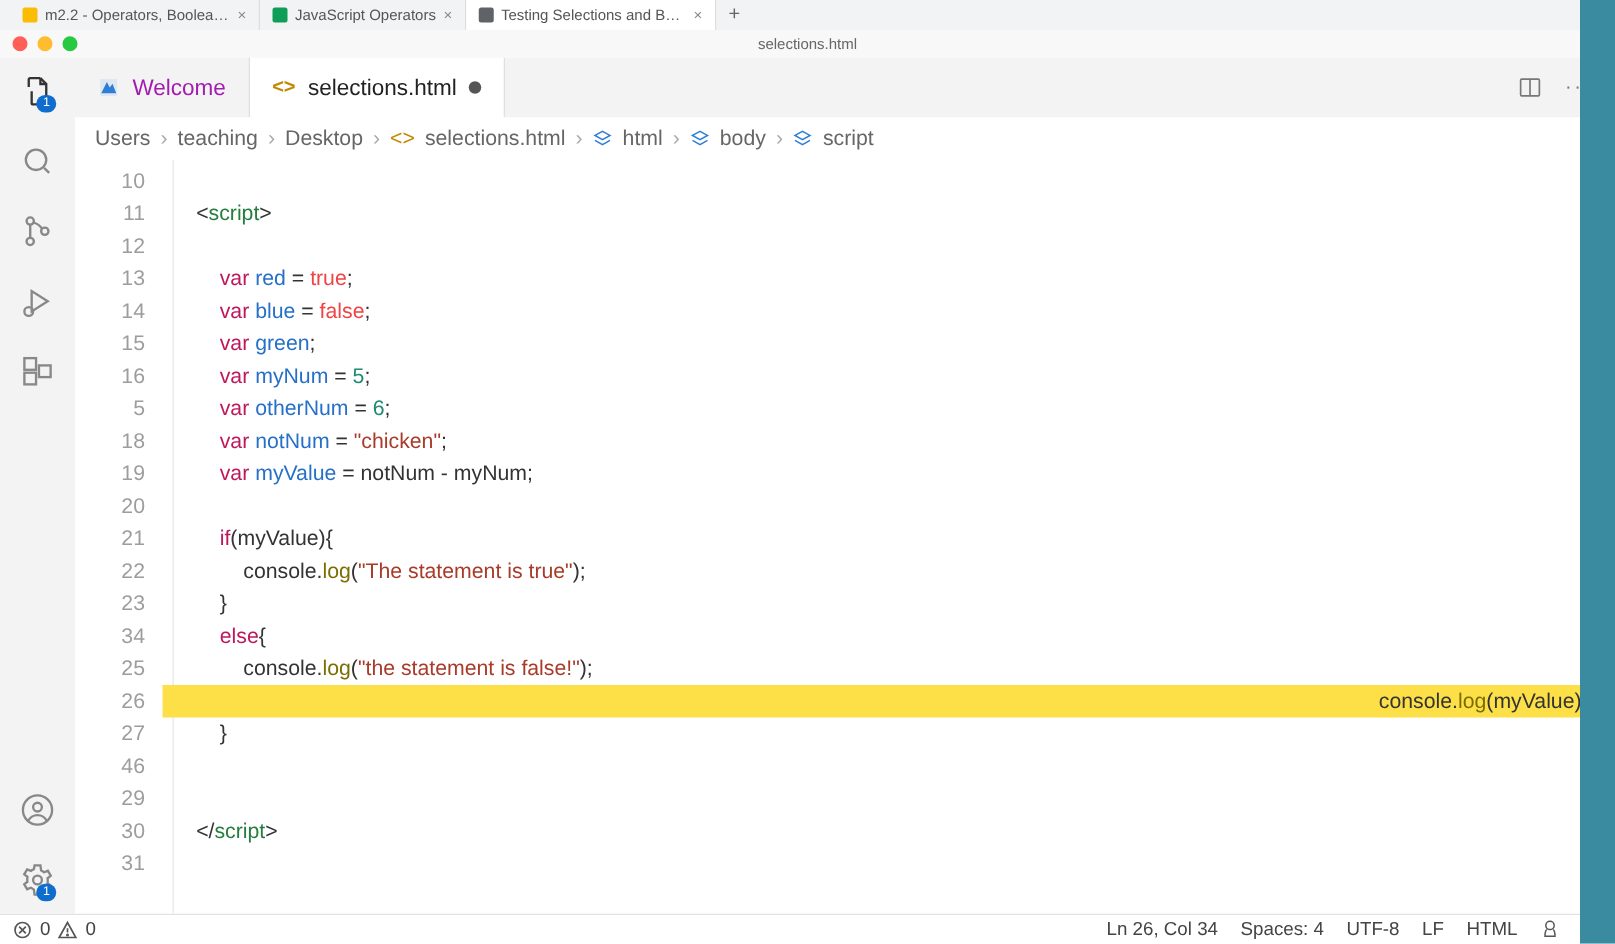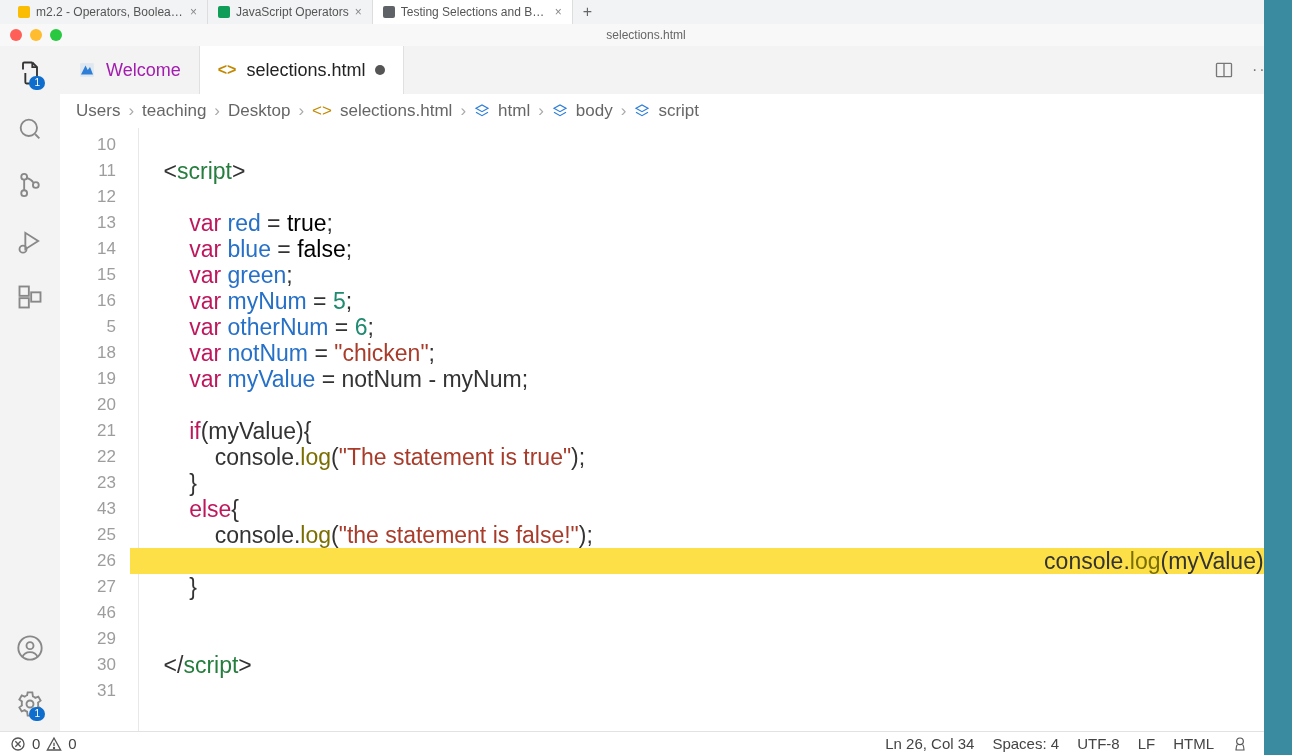--- a/index.html
+++ b/index.html
@@ -37,36 +37,36 @@
   .etab .fi { width:18px; height:18px;}
   .etab .dirty { width:10px; height:10px; border-radius:50%; background:#555;}
   .editor-actions { margin-left:auto; display:flex; align-items:center; gap:18px; padding-right:18px; color:#888;}
 
   .breadcrumb { height:34px; display:flex; align-items:center; gap:8px; padding:0 16px; font-size:17px; color:#666; background:#fff;}
   .breadcrumb .sep{ color:#aaa; }
   .bc-ico { width:16px; height:16px; display:inline-block;}
 
   .editor-body { flex:1; display:flex; background:#fff; position:relative; overflow:hidden;}
   .gutter { width:70px; text-align:right; padding:4px 14px 4px 0; font-size:17px; color:#9d9d9d; font-family: Menlo, Consolas, monospace; line-height:26px; user-select:none;}
-  .code  { flex:1; padding:4px 0; font-size:23px; font-family: Menlo, Consolas, monospace; line-height:26px; white-space:pre; color:#333; position:relative;}
+  .code  { flex:1; padding:4px 0; font-size:17px; font-family: Menlo, Consolas, monospace; line-height:26px; white-space:pre; color:#333; position:relative;}
   .code .line { height:26px; padding-left:8px;}
   .code .hl { background:#fde047;text-align:right; }
   .rule { position:absolute; left:78px; top:0; bottom:0; width:1px; background:#e8e8e8;}
   .minimap { width:22px; background:#f5f5f5; position:relative;}
   .minimap .thumb{position:absolute; left:0; right:0; background:#c8c8c8;}
 
   
   .c-tag{color:#257d3e;} .c-kw{color:#be185d;} .c-var{color:#2670c7;}
-  .c-bool{color:#000000;} .c-num{color:#1f8a70;} .c-str{color:#a83b2a;}
+  .c-bool{color:#ef4444;} .c-num{color:#1f8a70;} .c-str{color:#a83b2a;}
   .c-fn{color:#7b6e00;margin-top:33px;} .c-pun{color:#333;} .c-brk{color:#333;}
 
   
   .statusbar { position:absolute; left:0; right:0; bottom:0; height:24px; background:#fff; border-top:1px solid #e2e2e2; display:flex; align-items:center; font-size:15px; color:#444; padding:0 10px;}
   .statusbar .left { display:flex; align-items:center; gap:6px;}
-  .statusbar .right{ margin-left:auto; display:flex; align-items:center; gap:18px;}
+  .statusbar .right{ margin-left:auto; display:flex; align-items:flex-start; gap:18px;}
   .sb-ico { width:16px; height:16px; display:inline-flex; align-items:center; justify-content:center;}
 
   .right-strip { position:absolute; right:0; top:0; width:28px; height:755px; background:#3a8aa0; }
 
   svg { display:block; }
 </style>
 </head>
 <body>
 
 <div class="browser-tabs" id="browser-tabs">
@@ -223,21 +223,21 @@
           <div>14</div>
           <div>15</div>
           <div>16</div>
           <div>5</div>
           <div>18</div>
           <div>19</div>
           <div>20</div>
           <div>21</div>
           <div>22</div>
           <div>23</div>
-          <div>43</div>
+          <div>34</div>
           <div>25</div>
           <div>26</div>
           <div>27</div>
           <div>46</div>
           <div>29</div>
           <div>30</div>
           <div>31</div>
         </div>
       <div class="code" id="code"><div class="line">&nbsp;</div><div class="line">    <span class="c-pun">&lt;</span><span class="c-tag">script</span><span class="c-pun">&gt;</span></div><div class="line">&nbsp;</div><div class="line">        <span class="c-kw">var</span> <span class="c-var">red</span> = <span class="c-bool">true</span>;</div><div class="line">        <span class="c-kw">var</span> <span class="c-var">blue</span> = <span class="c-bool">false</span>;</div><div class="line">        <span class="c-kw">var</span> <span class="c-var">green</span>;</div><div class="line">        <span class="c-kw">var</span> <span class="c-var">myNum</span> = <span class="c-num">5</span>;</div><div class="line">        <span class="c-kw">var</span> <span class="c-var">otherNum</span> = <span class="c-num">6</span>;</div><div class="line">        <span class="c-kw">var</span> <span class="c-var">notNum</span> = <span class="c-str">"chicken"</span>;</div><div class="line">        <span class="c-kw">var</span> <span class="c-var">myValue</span> = notNum - myNum;</div><div class="line">&nbsp;</div><div class="line">        <span class="c-kw">if</span>(myValue)<span class="c-brk">{</span></div><div class="line">            console.<span class="c-fn">log</span>(<span class="c-str">"The statement is true"</span>);</div><div class="line">        <span class="c-brk">}</span></div><div class="line">        <span class="c-kw">else</span><span class="c-brk">{</span></div><div class="line">            console.<span class="c-fn">log</span>(<span class="c-str">"the statement is false!"</span>);</div><div class="line hl">            console.<span class="c-fn">log</span>(myValue);</div><div class="line">        <span class="c-brk">}</span></div><div class="line">&nbsp;</div><div class="line">&nbsp;</div><div class="line">    <span class="c-pun">&lt;/</span><span class="c-tag">script</span><span class="c-pun">&gt;</span></div><div class="line">&nbsp;</div></div>
       <div class="minimap">

